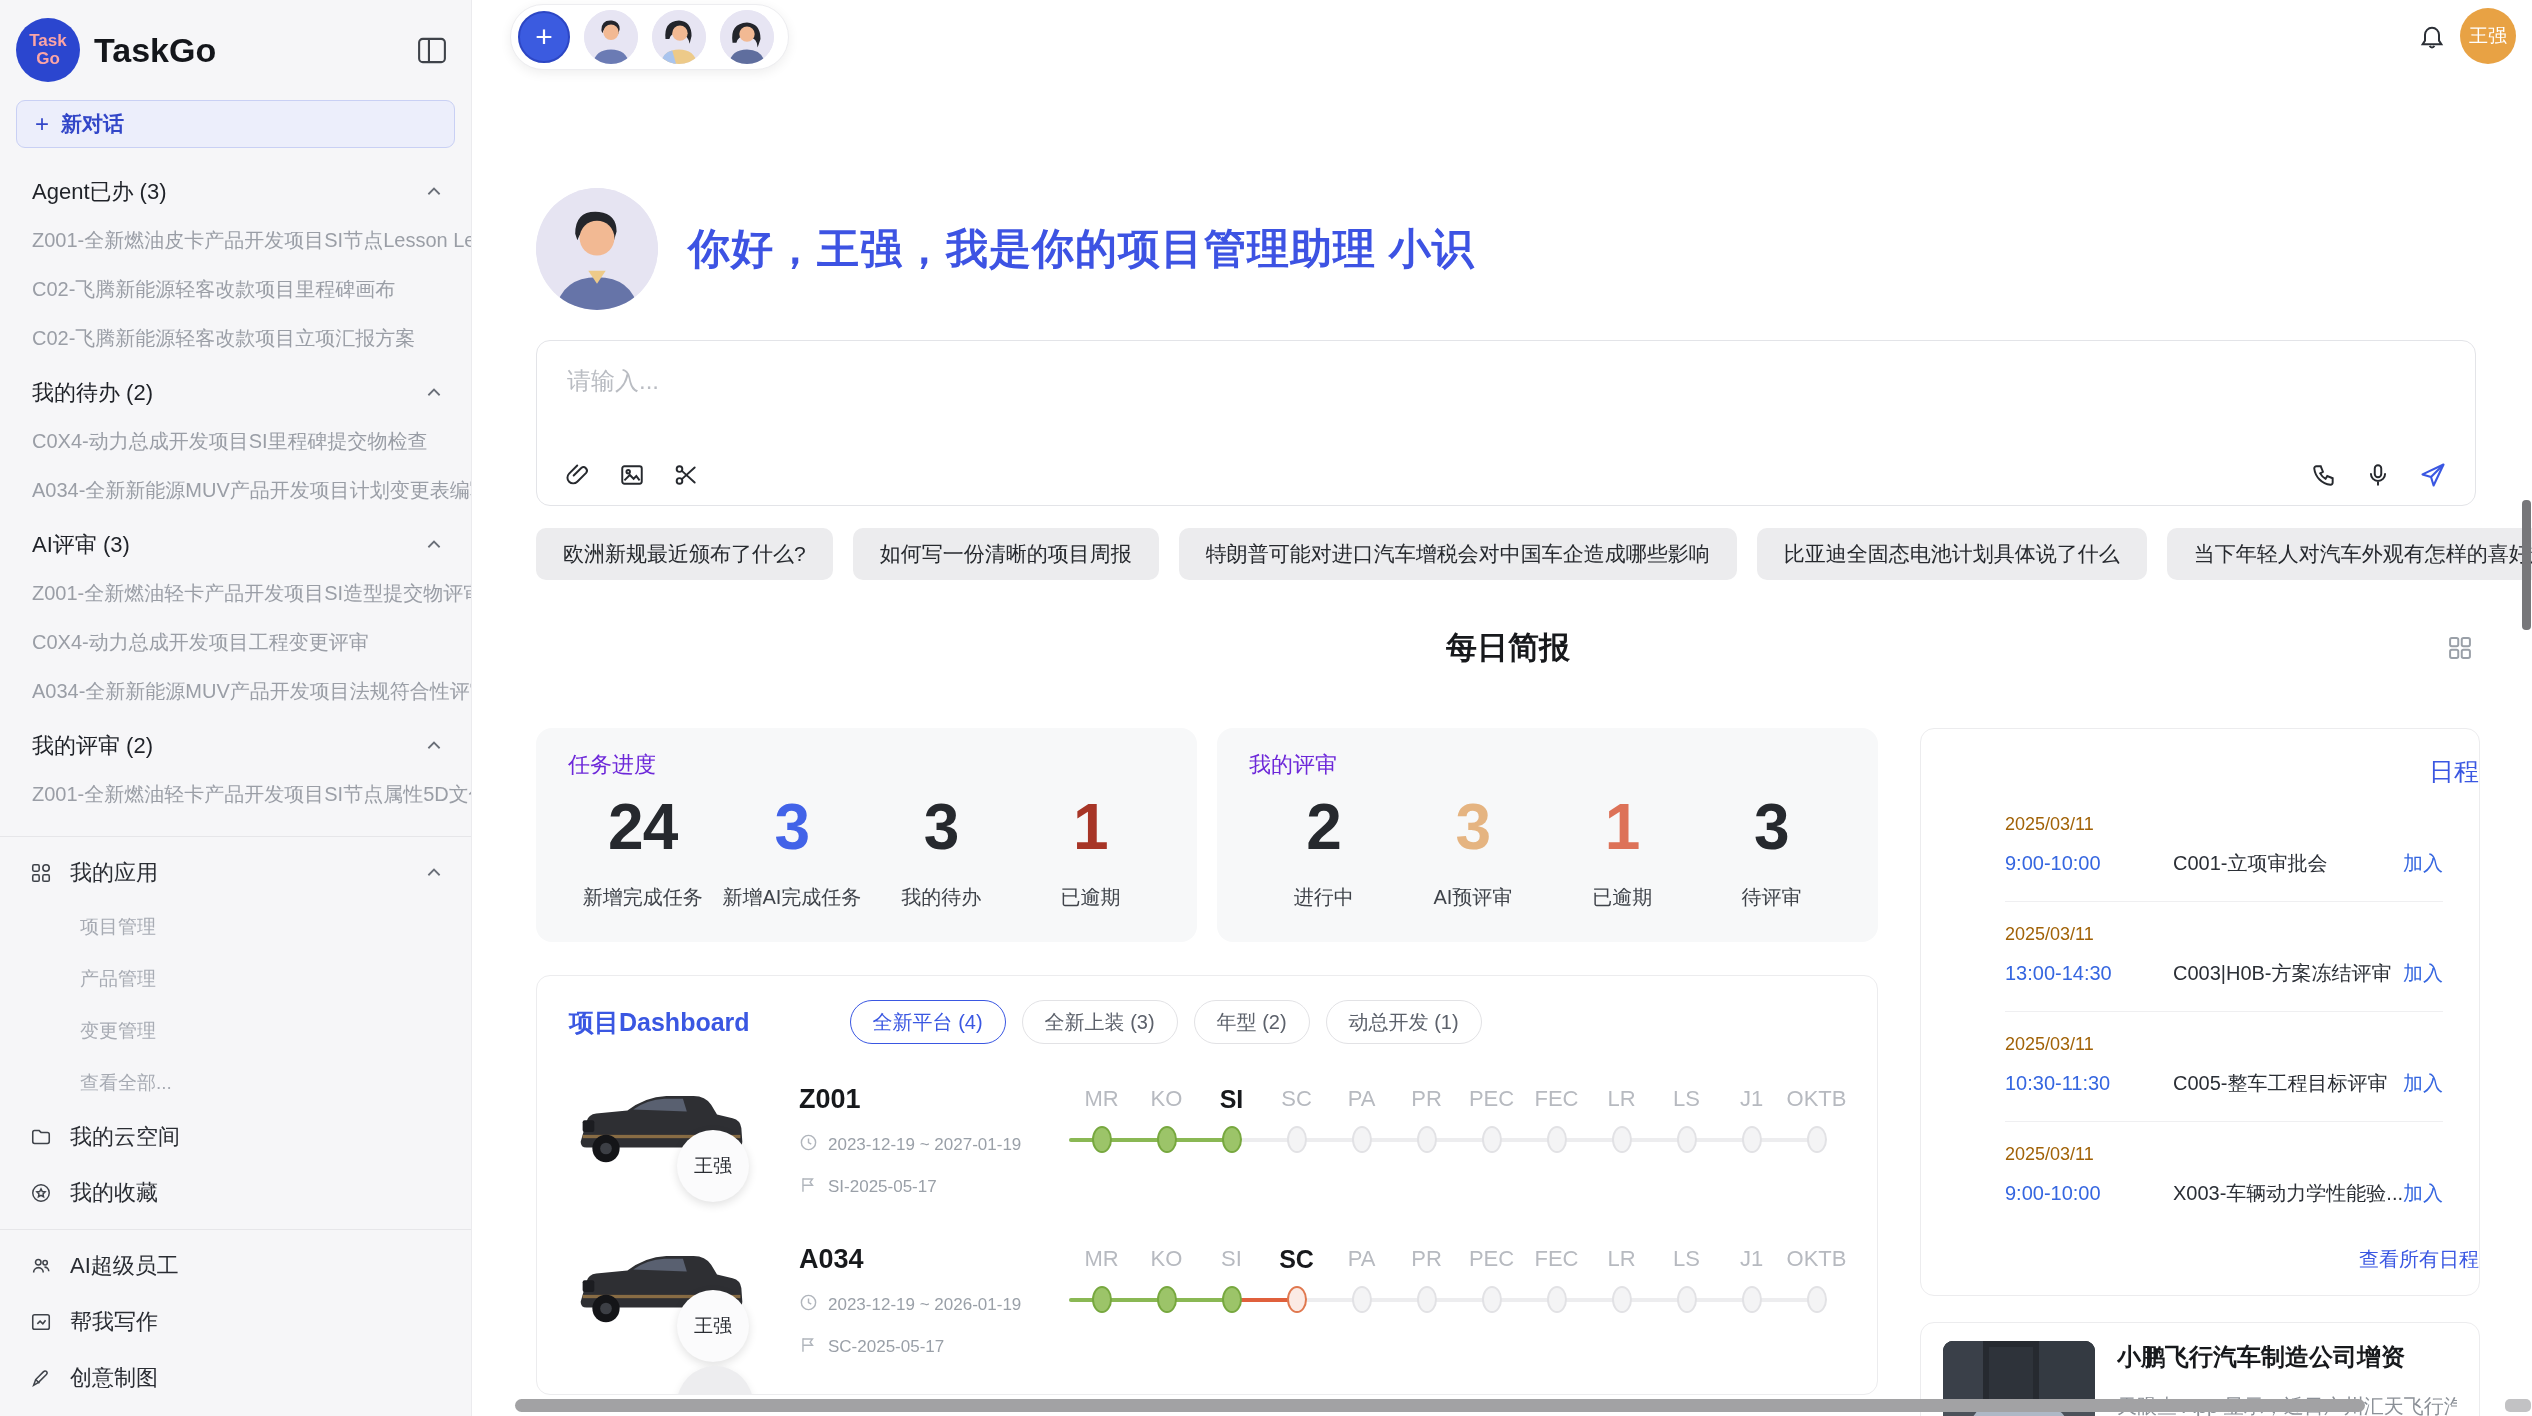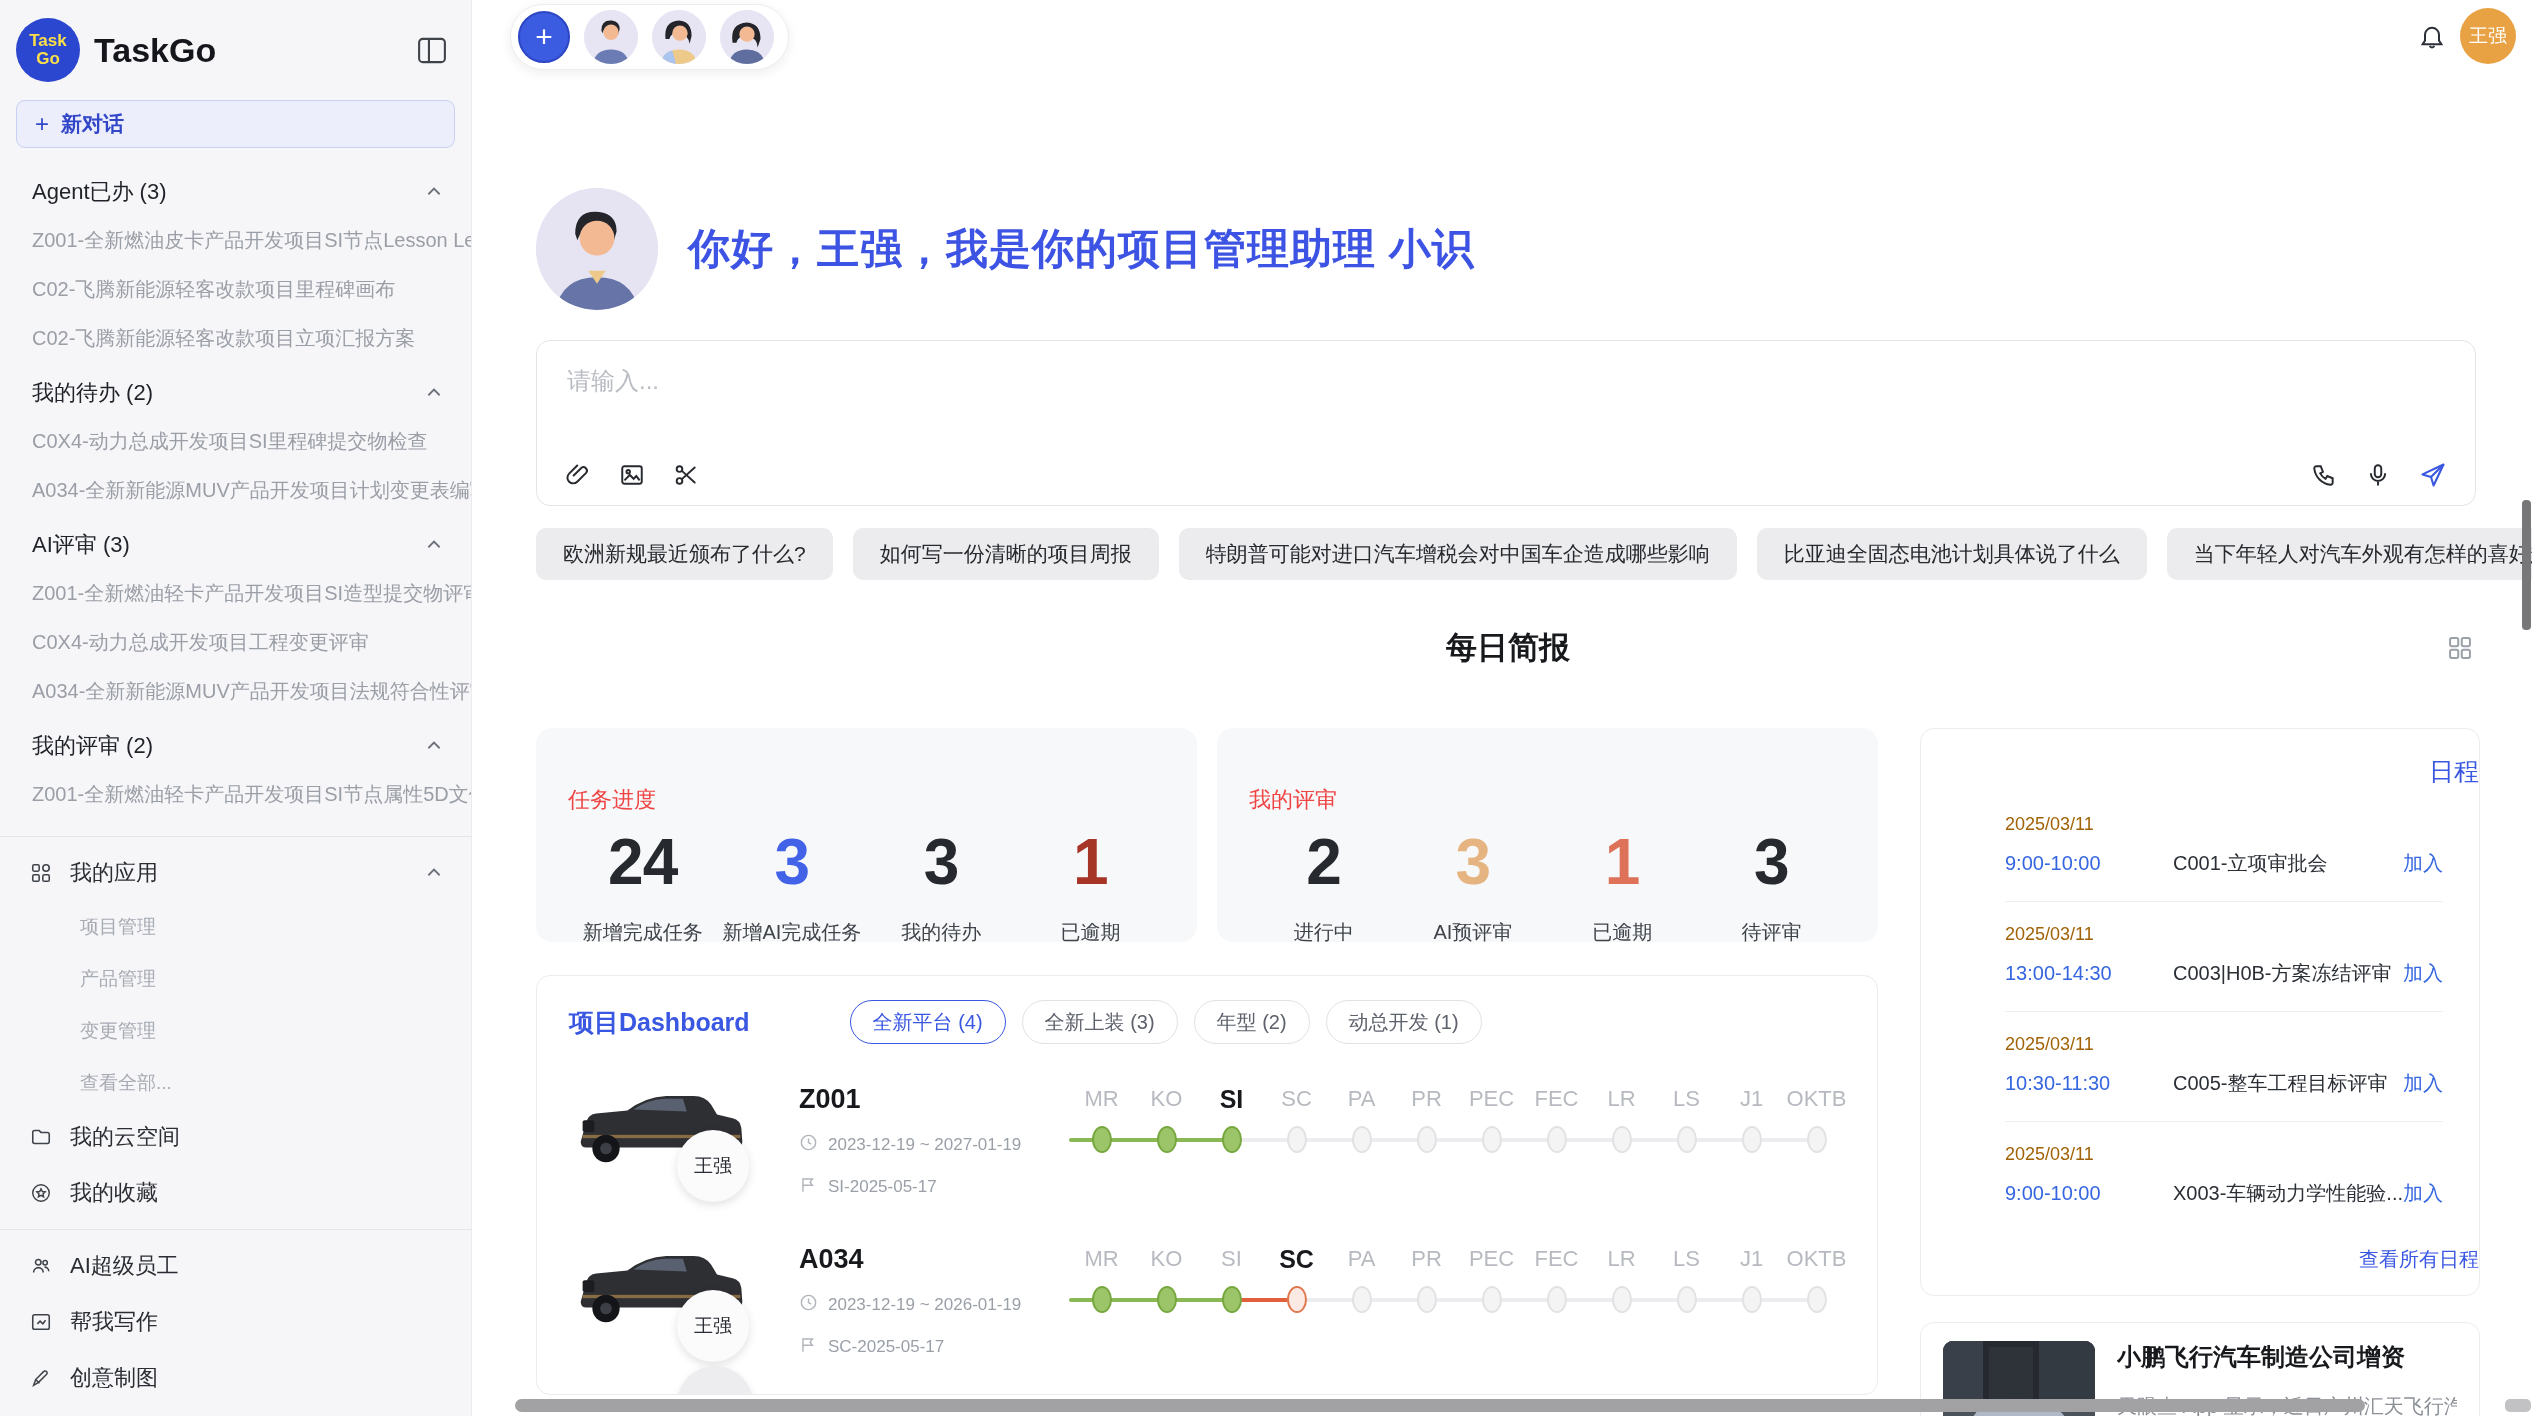--- a/index.html
+++ b/index.html
@@ -6,21 +6,21 @@
   html,body { margin:0; padding:0; }
   body {
     width:2532px; height:1416px; overflow:hidden; background:#fff;
     font-family:"Liberation Sans","DejaVu Sans",sans-serif; color:#23262b;
   }
   .page { display:flex; width:2532px; height:1416px; }
 
   
   .sidebar { width:472px; min-width:472px; height:100%; background:#f6f6f8; border-right:1px solid #ebebee; padding-top:12px; display:flex; flex-direction:column; overflow:hidden; }
   .sb-header { display:flex; align-items:center; padding:6px 24px 10px 16px; }
-  .logo { width:64px; height:64px; border-radius:50%; background:#2b46cf; color:#fde047; display:flex; flex-direction:column; align-items:center; justify-content:center; font-size:17px; font-weight:700; line-height:1.08; flex:none; }
+  .logo { width:64px; height:64px; border-radius:50%; background:#2b46cf; color:#fca5a5; display:flex; flex-direction:column; align-items:center; justify-content:center; font-size:17px; font-weight:700; line-height:1.08; flex:none; }
   .app-title { font-size:34px; font-weight:800; margin-left:14px; color:#14161b; flex:1; }
   .icon-btn { background:none; border:none; padding:0; cursor:pointer; display:flex; align-items:center; }
   .new-chat { margin:8px 16px 14px; height:48px; border-radius:9px; background:#eceefb; border:1px solid #c9d0f4; color:#3246c8; font-size:21px; font-weight:700; display:flex; align-items:center; gap:12px; padding:0 18px; cursor:pointer; font-family:inherit; }
   .new-chat .plus { font-size:24px; font-weight:400; }
   .sb-scroll { flex:1; overflow:hidden; }
   .sb-sec-head { display:flex; align-items:center; padding:15px 28px 9px 32px; cursor:pointer; }
   .sb-sec-label { font-size:22px; color:#1f2228; flex:1; }
   .sb-chev { color:#6a6f78; display:flex; }
   .sb-item { padding:11px 26px 11px 32px; font-size:20px; color:#9a9ea6; white-space:nowrap; overflow:hidden; cursor:pointer; }
   .sb-divider { height:1px; background:#e6e6e9; margin:8px 0; flex:none; }
@@ -54,21 +54,21 @@
   .chip { height:52px; border-radius:10px; background:#ececee; border:none; display:flex; align-items:center; padding:0 27px; font-size:21px; color:#26292e; font-family:inherit; cursor:pointer; white-space:nowrap; }
 
   .briefing-head { position:absolute; left:64px; right:52px; top:626px; height:44px; display:flex; align-items:center; justify-content:center; }
   .briefing-title { font-size:31px; font-weight:800; color:#17191c; }
   .layout-icon { position:absolute; right:6px; top:8px; color:#9aa0a8; cursor:pointer; }
 
   .columns { position:absolute; left:64px; top:728px; right:52px; height:688px; }
   .left-col { position:absolute; left:0; top:0; width:1342px; }
   .stats-row { display:flex; gap:20px; }
   .stat-card { flex:1; height:214px; background:#f7f8f9; border-radius:16px; padding:22px 32px; }
-  .stat-title { font-size:22px; color:#ef4444;margin-top:35px; }
+  .stat-title { font-size:22px; color:#6d28d9; }
   .stat-items { display:flex; margin-top:4px; }
   .stat { flex:1; text-align:center; padding-top:8px; }
   .stat .num { font-size:64px; font-weight:700; letter-spacing:-1px; line-height:1.1; }
   .num.dark { color:#26292e; } .num.blue { color:#4263e8; } .num.red { color:#a73527; }
   .num.orange { color:#e5b481; } .num.coral { color:#dd7258; }
   .stat .lbl { font-size:20px; color:#3f434a; margin-top:22px; }
 
   .dash-card { margin-top:33px; height:420px; background:#fff; border:1.5px solid #ececee; border-radius:14px; padding:24px 32px; overflow:hidden; position:relative; }
   .dash-head { display:flex; align-items:center; }
   .dash-title { font-size:25px; color:#3a57e2; font-weight:600; }

